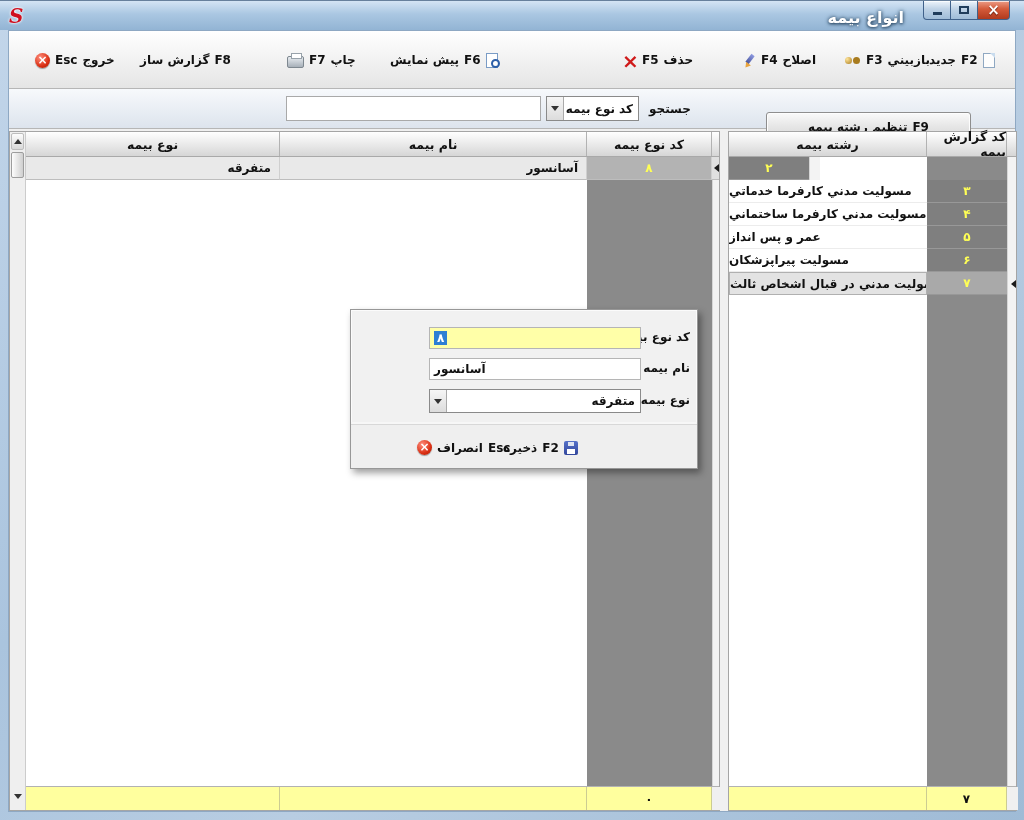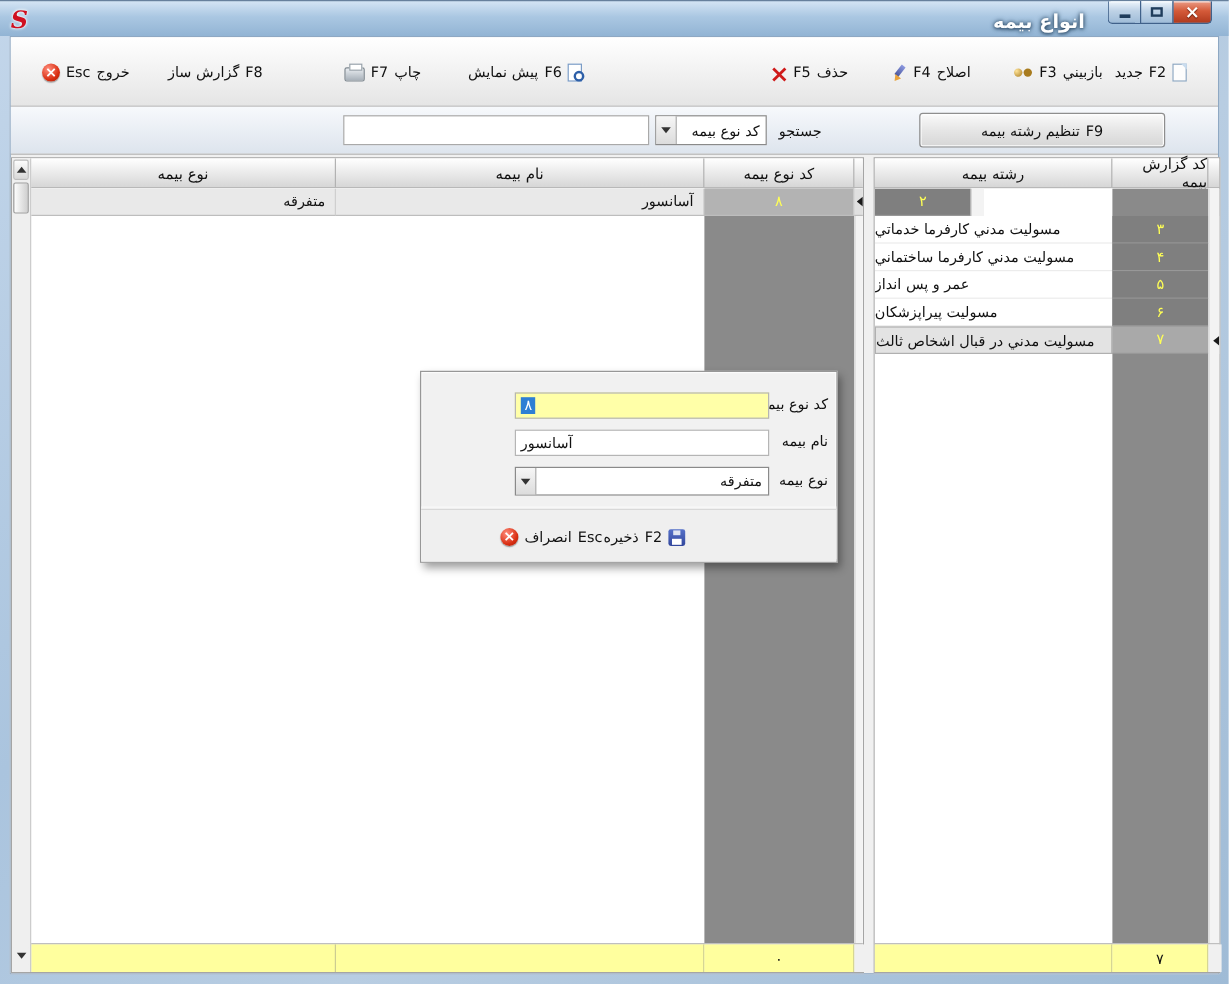--- a/index.html
+++ b/index.html
@@ -23,41 +23,41 @@
   .winbtn.min { border-radius:0 0 0 4px; }
   .winbtn.close { width:33px; border-radius:0 0 4px 0;
     background:linear-gradient(#eb9d87,#d45a39 45%,#b03a1e); }
   .glyph-min { width:9px; height:3px; background:#203d5c; margin-top:7px; }
   .glyph-max { width:10px; height:8px; border:2px solid #203d5c; }
   .glyph-close::before { content:"\00D7"; color:#fff; font-weight:bold; font-size:15px; line-height:16px;
     text-shadow:0 1px 1px #5e1505; }
 
   
   .wbody { position:absolute; top:30px; left:8px; width:1008px; height:782px;
-    background:#f0f0f0; border:1px solid #8ea8c3; }
+    background:#f0f0f0; border:1px solid #8ea8c3;font-weight:bold; }
 
   
   .toolbar { position:absolute; top:0; left:0; right:0; height:58px;
     background:linear-gradient(#ffffff,#e5e5e5); border-bottom:1px solid #b6b6b6; }
   .tbtn { position:absolute; top:12px; height:34px; display:flex; align-items:center; gap:5px;
     padding:0 6px; cursor:default; }
   .tbtn .fa { direction:rtl; unicode-bidi:embed; }
 
   
   .searchrow { position:absolute; top:58px; left:0; right:0; height:40px;
     background:linear-gradient(#f7f9fc,#dde4ed); border-bottom:1px solid #b6b6b6; }
   .search-input { position:absolute; left:277px; top:7px; width:255px; height:25px;
     background:#fff; border:1px solid #a9a9a9; }
   .combo { display:flex; align-items:stretch; background:#fff; border:1px solid #8a8a8a; }
   .search-combo { position:absolute; left:537px; top:7px; width:93px; height:25px; }
   .combo .dropbtn { width:17px; display:flex; align-items:center; justify-content:center;
     background:linear-gradient(#f6f6f6,#dcdcdc); border-right:1px solid #aaa; }
   .combo .cval { flex:1; direction:rtl; display:flex; align-items:center; padding-right:5px; font-size:12px; }
   .search-label { position:absolute; left:640px; top:13px; font-size:12px; }
-  .setup-btn { position:absolute; left:757px; top:5px; width:205px; height:29px;
+  .setup-btn { position:absolute; left:757px; top:23px; width:205px; height:29px;
     border:1px solid #8e8e8e; border-radius:3px;
     background:linear-gradient(#fafafa,#e6e6e6 50%,#d6d6d6);
     box-shadow:inset 0 0 0 1px #fdfdfd;
     display:flex; align-items:center; justify-content:center; gap:5px; font-size:12px; }
   .setup-btn .fa { direction:rtl; unicode-bidi:embed; }
 
   
   .panel { position:absolute; top:100px; height:680px; border:1px solid #a5a5a5; background:#fff; }
   .panel.left  { left:0;  width:711px; }
   .panel.right { left:719px; width:289px; }
@@ -216,21 +216,21 @@
       <div class="tbtn" style="left:272px">
         <span class="ico ico-print"></span>
         <span>F7</span>
         <span class="fa">چاپ</span>
       </div>
       <div class="tbtn" style="left:375px">
         <span class="fa">پيش نمايش</span>
         <span>F6</span>
         <span class="ico ico-preview"></span>
       </div>
-      <div class="tbtn" style="left:626px">
+      <div class="tbtn" style="left:607px">
         <span class="ico ico-del"></span>
         <span>F5</span>
         <span class="fa">حذف</span>
       </div>
       <div class="tbtn" style="left:727px">
         <span class="ico ico-edit"></span>
         <span>F4</span>
         <span class="fa">اصلاح</span>
       </div>
       <div class="tbtn" style="left:830px">

